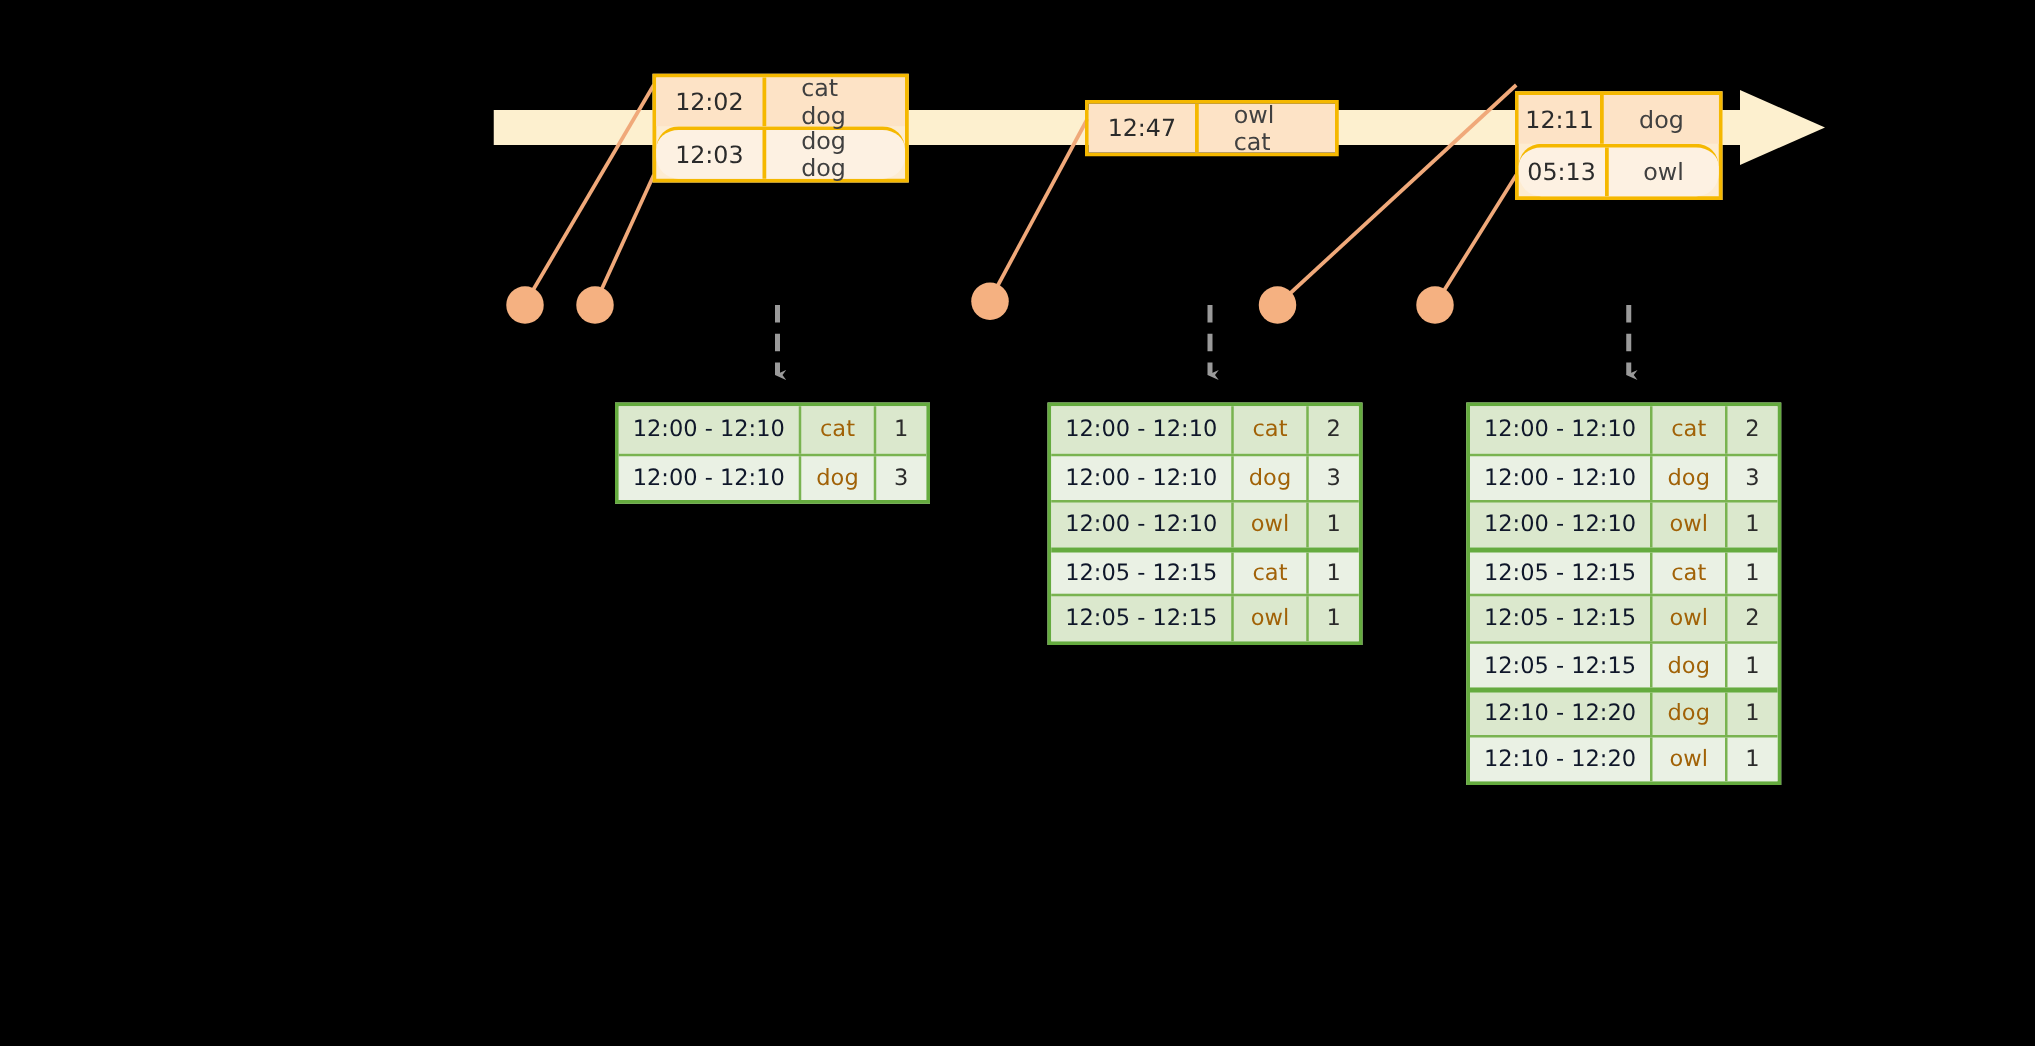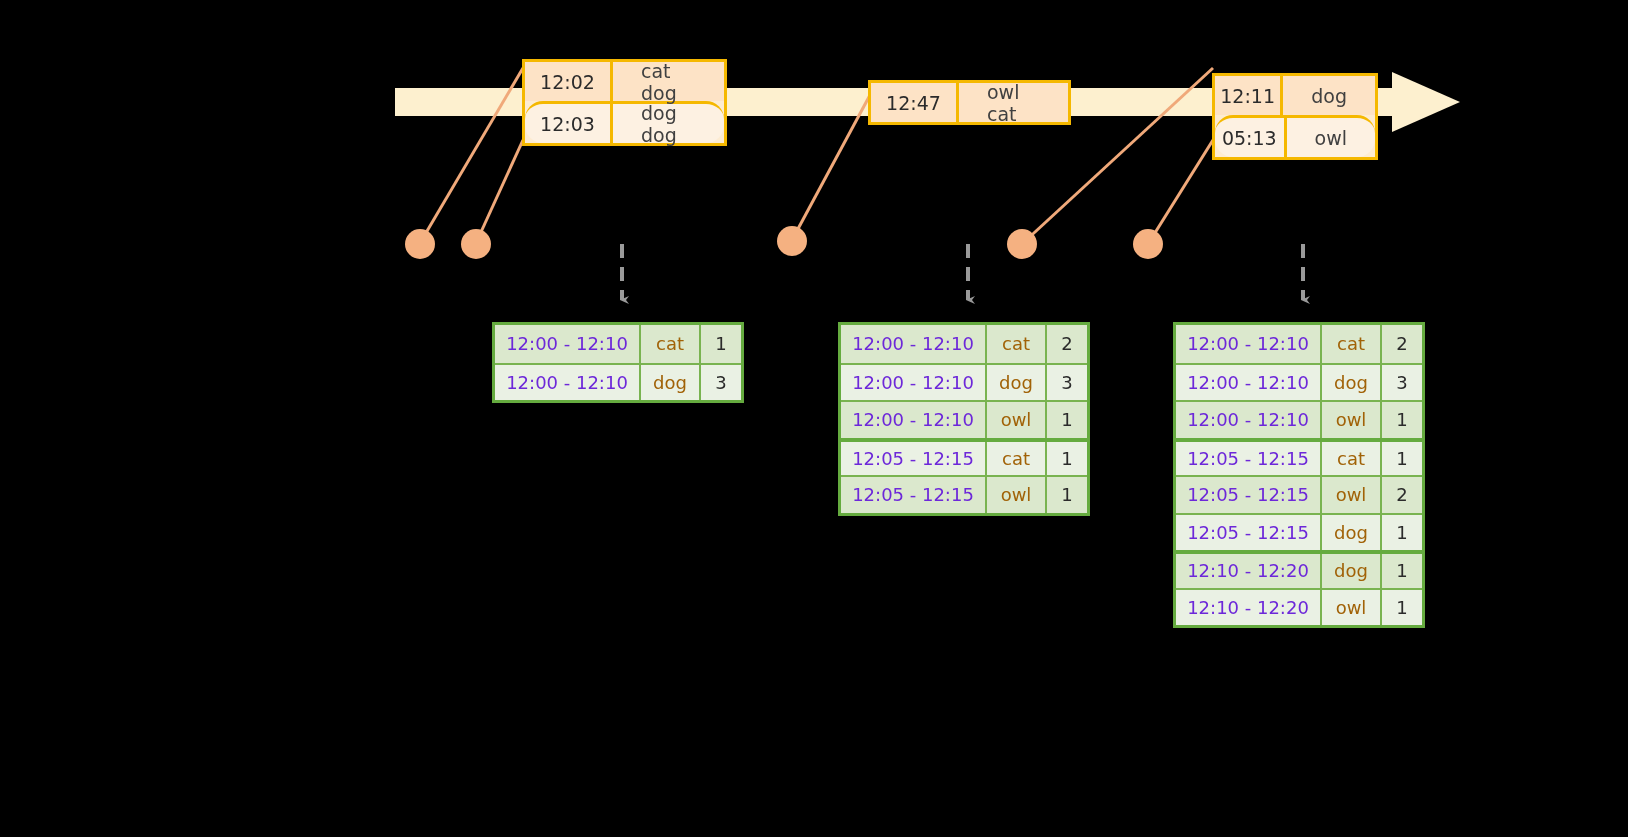--- a/index.html
+++ b/index.html
@@ -81,21 +81,21 @@
     border-top: 4px solid #65ab3f;
   }
   .res-row.rshade-a { background: #dbe8cd; }
   .res-row.rshade-b { background: #eaf1e4; }
   .res-window {
     width: 146px;
     display: flex;
     align-items: center;
     justify-content: center;
     font-size: 18px;
-    color: #6d28d9;
+    color: #0f172a;
     border-right: 2px solid #79b350;
     box-sizing: border-box;
   }
   .res-key {
     width: 60px;
     display: flex;
     align-items: center;
     justify-content: center;
     font-size: 18px;
     color: #a16207;

